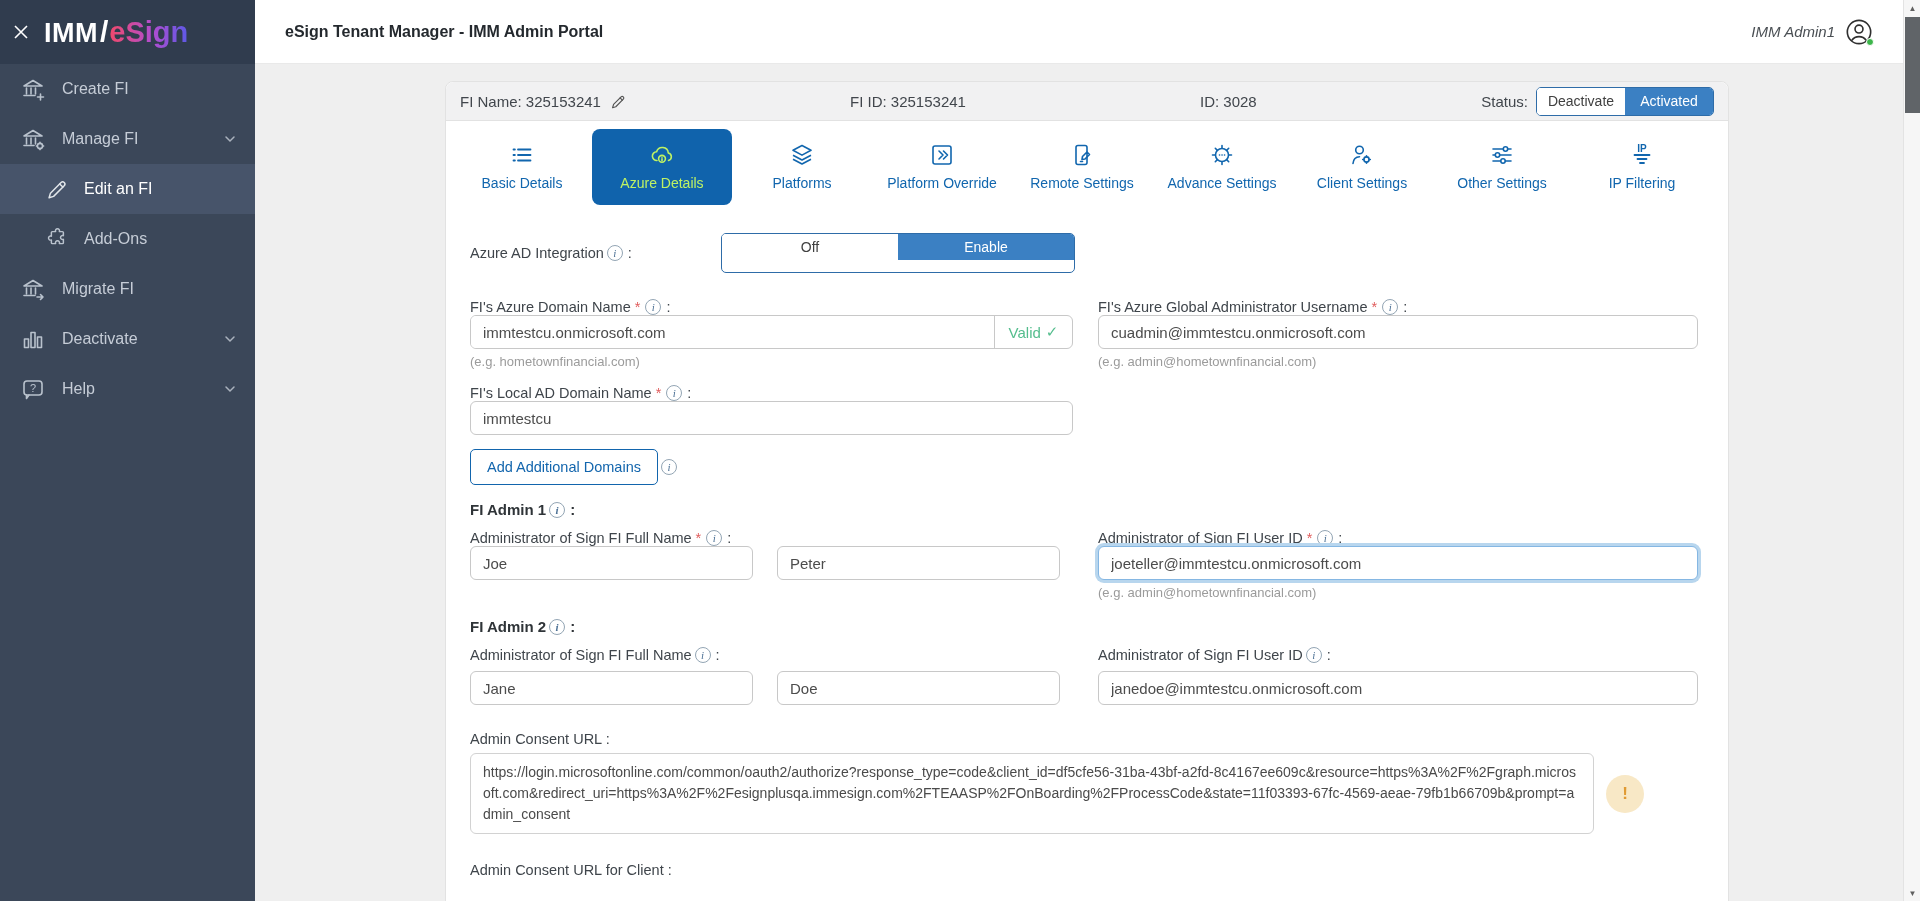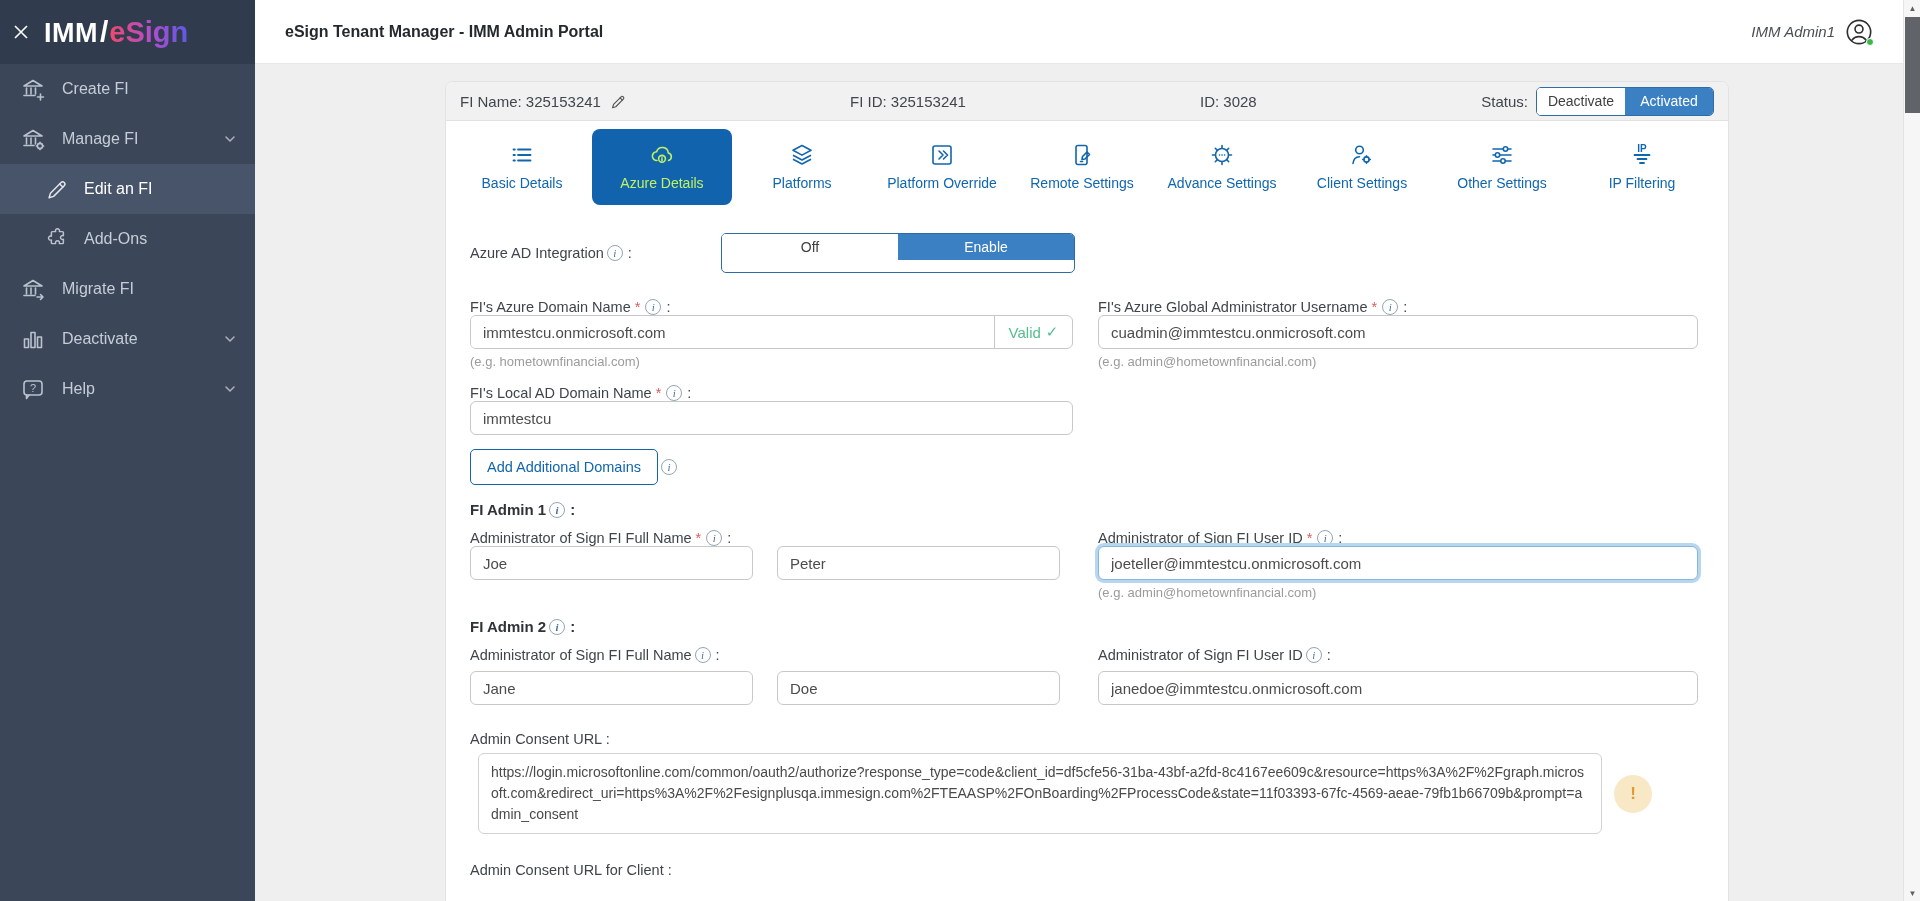--- a/index.html
+++ b/index.html
@@ -71,21 +71,21 @@
   .mt26 { margin-top:26px; } .mt16 { margin-top:16px; } .mt14 { margin-top:14px; }
   .mt12 { margin-top:12px; } .mt9 { } .mt8 { margin-top:8px; }
   .mt18 { margin-top:18px; } .mt6 { margin-top:6px; } .mt28 { margin-top:28px; }
   .valid-wrap { display:flex; border:1px solid #c8c8c8; border-radius:6px; height:34px; overflow:hidden; background:#fff; }
   .valid-wrap input { border:none; border-radius:0; flex:1; height:32px; }
   .valid-chip { width:78px; display:flex; align-items:center; justify-content:center; gap:5px; color:#54bd8d; font-size:15px; border-left:1px solid #c8c8c8; }
   .btn-outline { display:inline-flex; align-items:center; justify-content:center; height:36px; padding:0 16px; border:1px solid #1265ad; border-radius:5px; color:#1265ad; font-size:14.5px; background:#fff; cursor:pointer; font-family:"Liberation Sans",sans-serif; }
   .btn-row { display:flex; align-items:center; }
   .names { display:flex; gap:24px; }
   .names input { width:283px; }
-  .url-row { display:flex; align-items:center; gap:12px;margin-left:8px; }
+  .url-row { display:flex; align-items:center; gap:12px; }
   .url-box { width:1124px; border:1px solid #d2d2d2; border-radius:6px; padding:8px 12px; font-size:14px; line-height:21px; color:#4a4a4a; word-break:break-all; background:#fff; }
   .warn-circle { width:38px; height:38px; border-radius:50%; background:#f8e8c6; color:#e09a33; font-weight:bold; font-size:17px; display:flex; align-items:center; justify-content:center; cursor:pointer; flex:0 0 auto; }
   svg { display:block; }
 </style>
 </head>
 <body>
 
 <div class="app">
 
   <div class="scrollbar">

